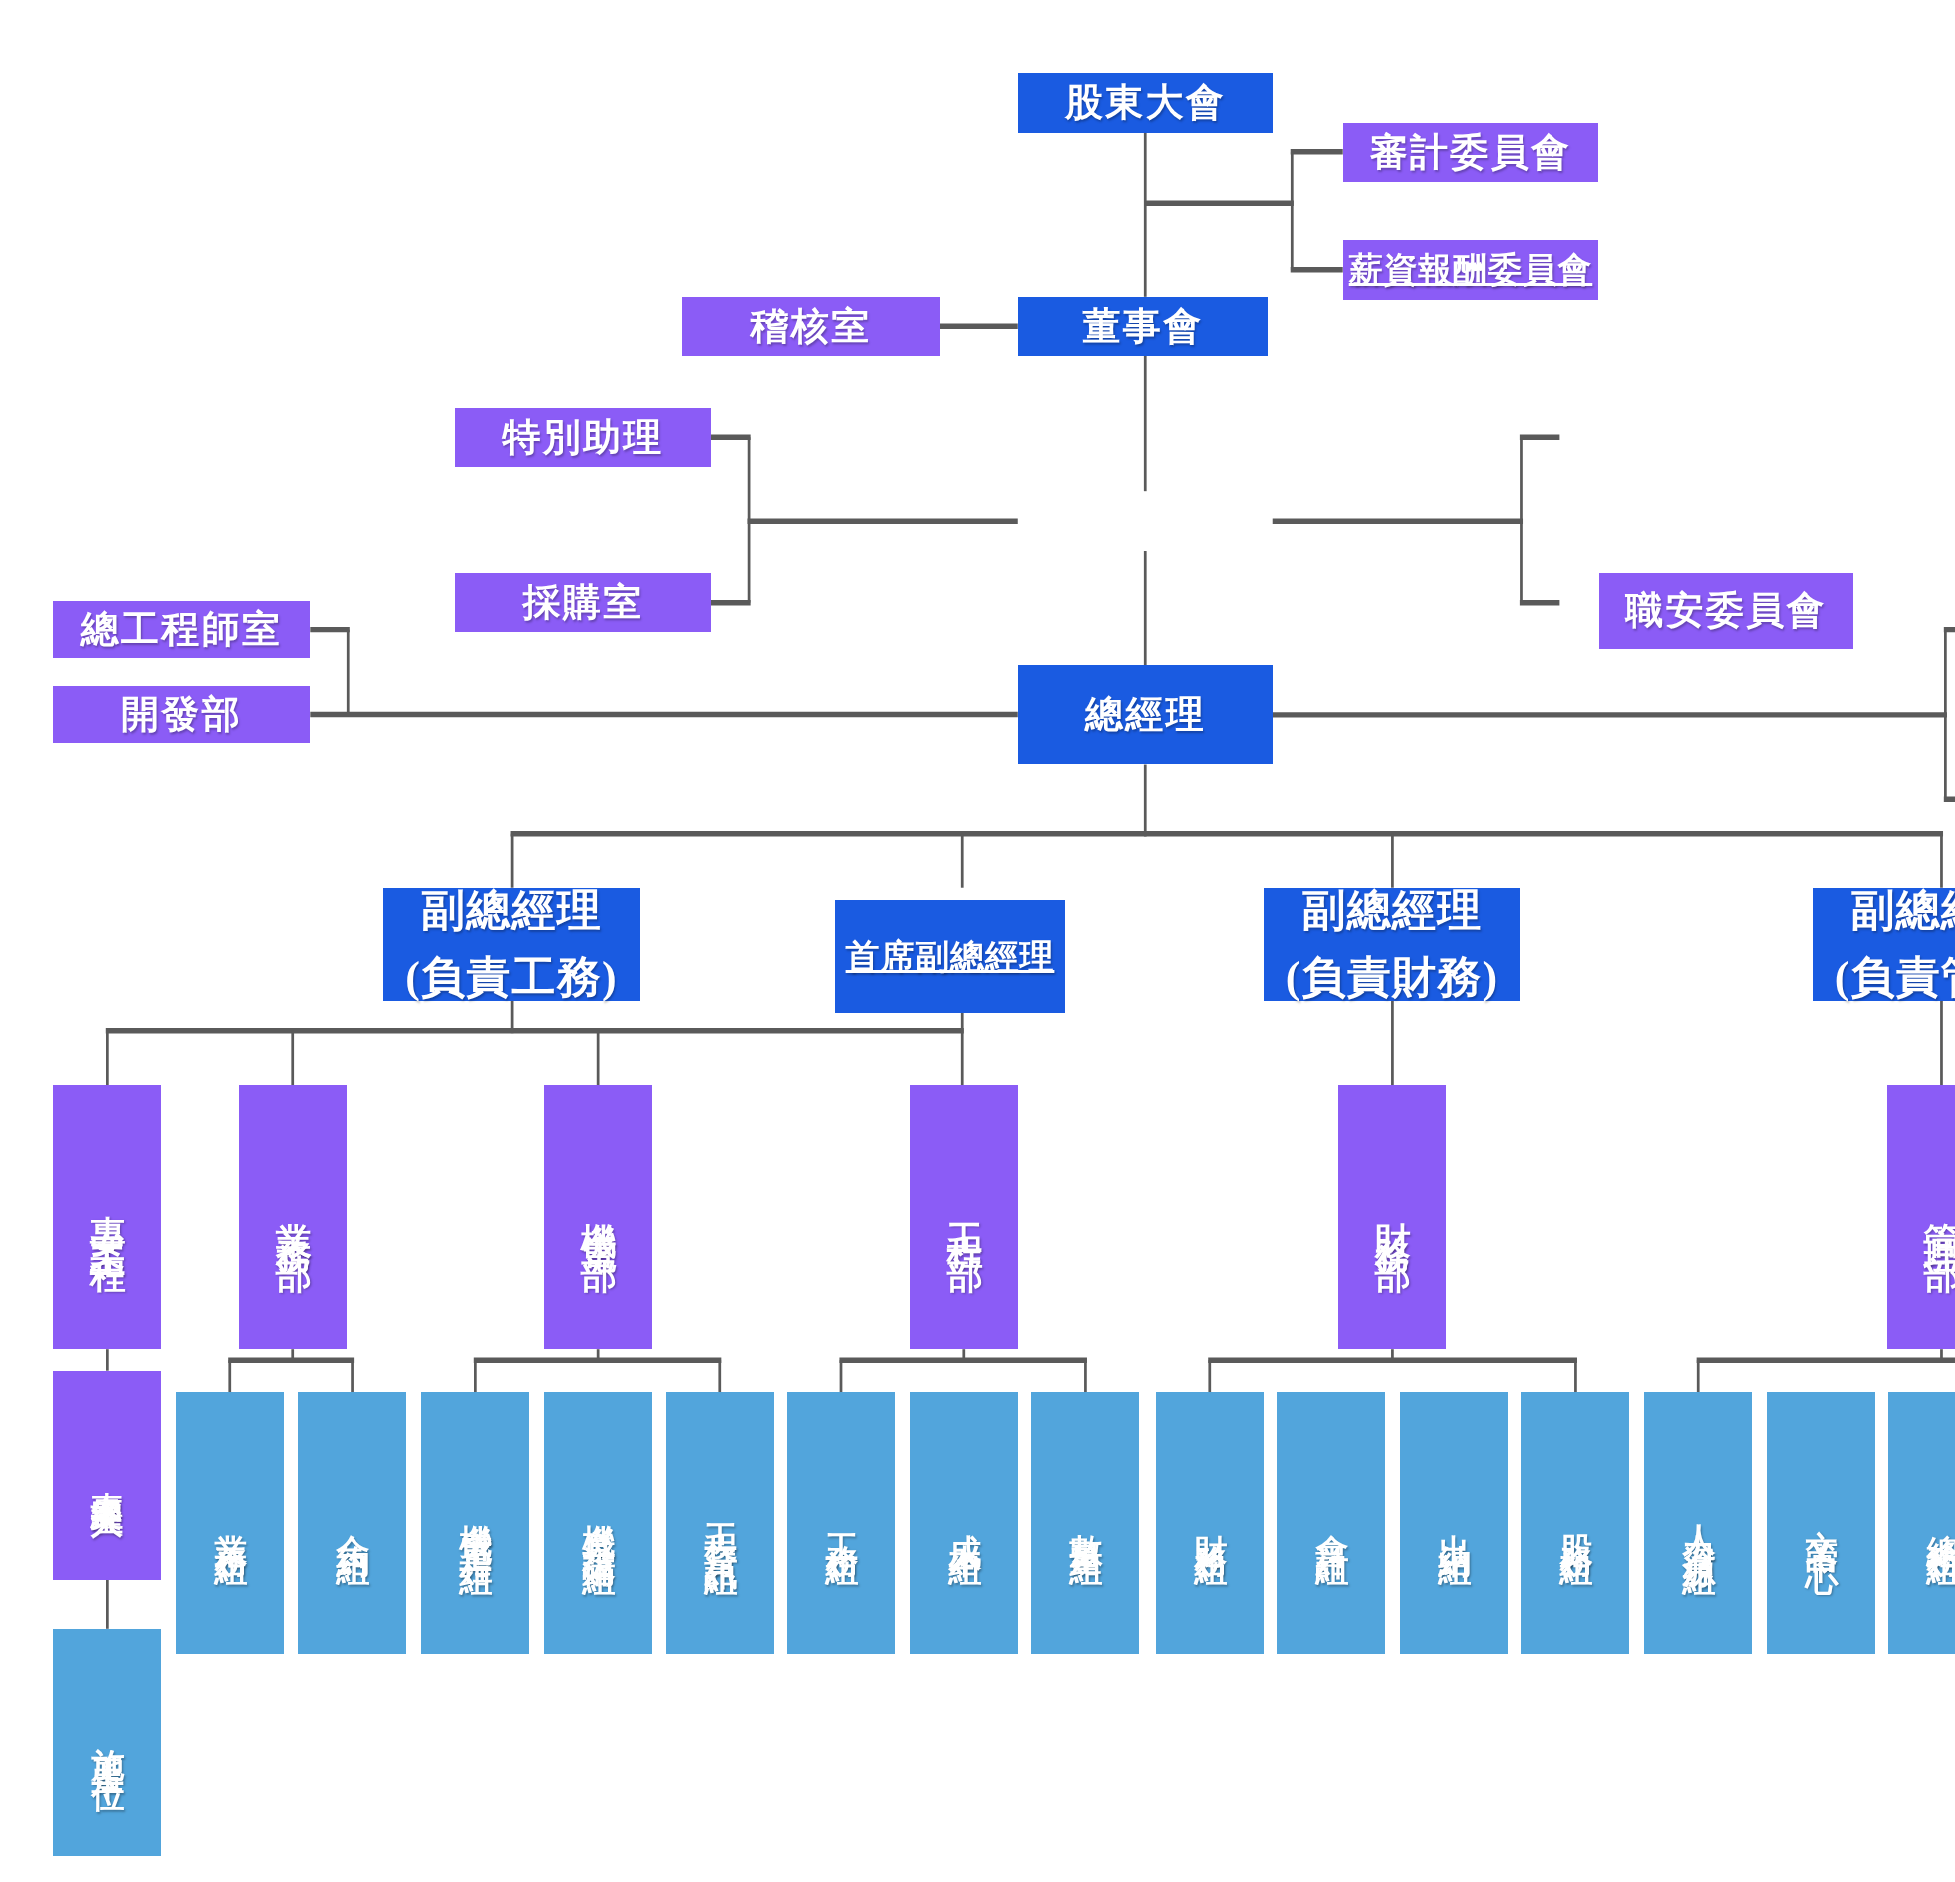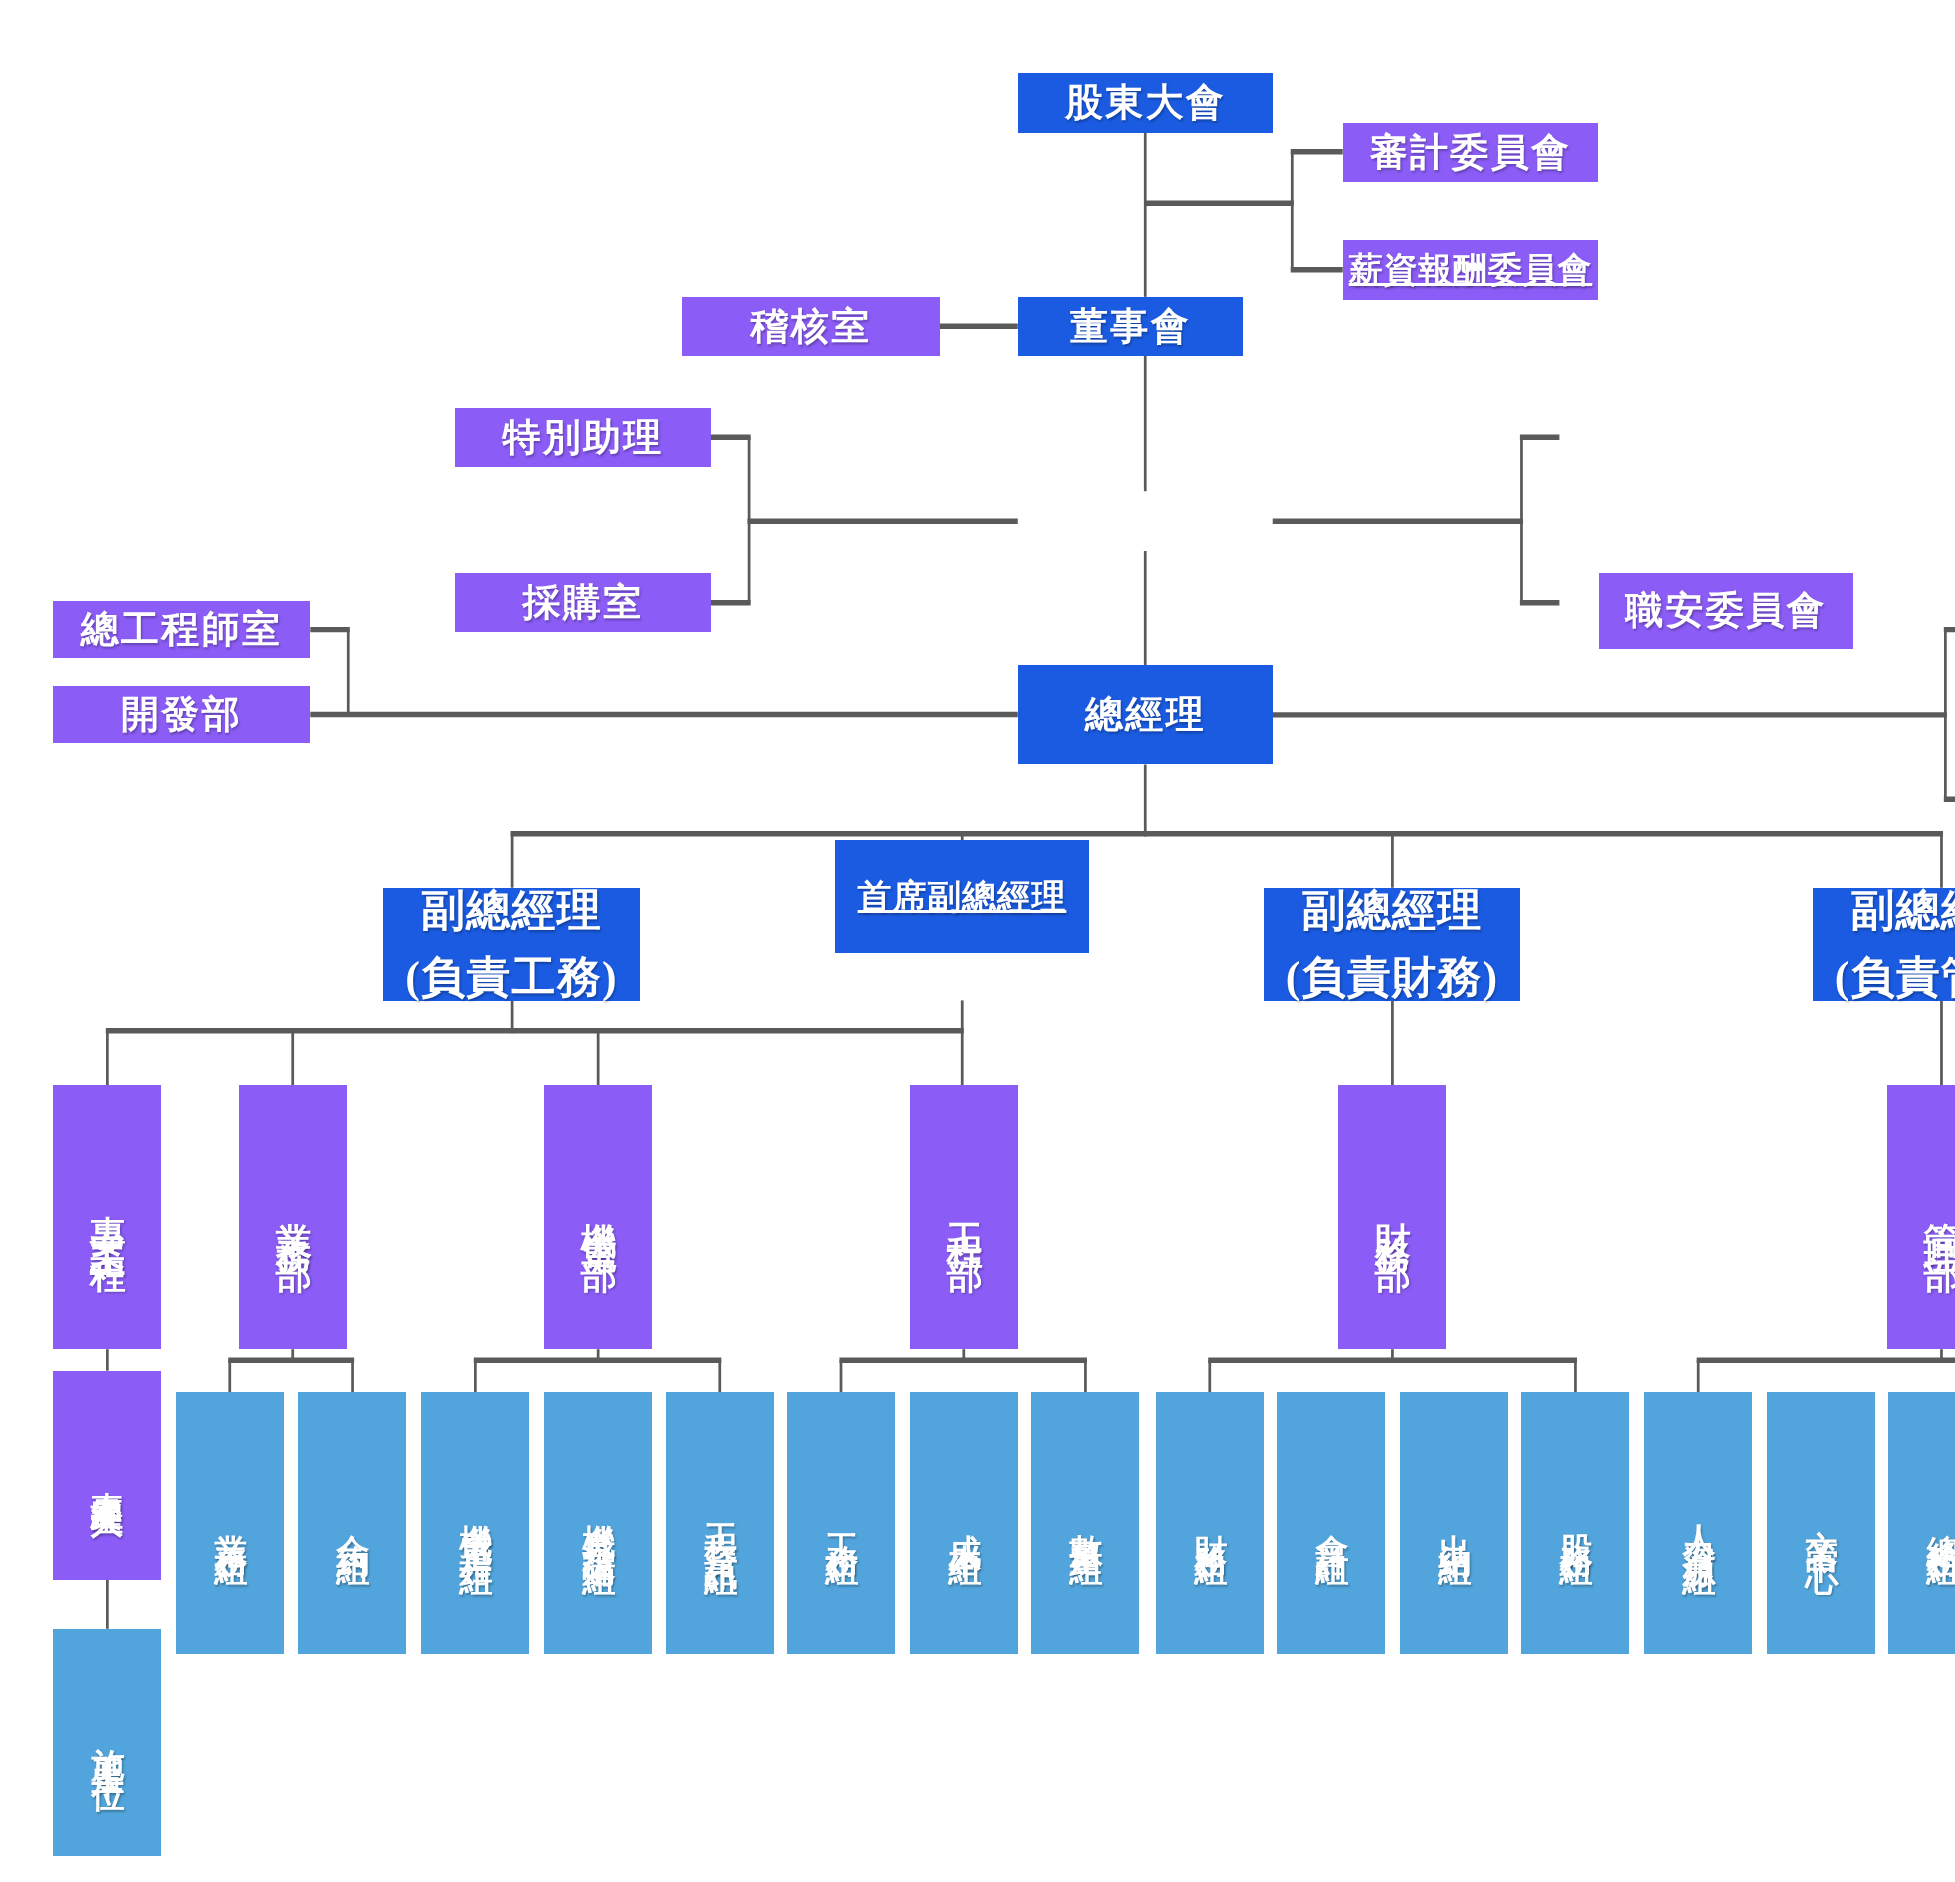--- a/index.html
+++ b/index.html
@@ -101,33 +101,33 @@
     <line class="vl" x1="4964" y1="3450" x2="4964" y2="3485"></line>
     <line class="hl" x1="4338" y1="3478" x2="5595" y2="3478"></line>
     <line class="vl" x1="4342" y1="3478" x2="4342" y2="3560"></line>
     <line class="vl" x1="5591" y1="3478" x2="5591" y2="3560"></line>
   </svg>
 
   <div class="node dark h" style="left:1018px;top:73px;width:255px;height:60px">股東大會</div>
   <div class="node mid h" style="left:1343px;top:123px;width:255px;height:59px">審計委員會</div>
   <div class="node mid h long" style="left:1343px;top:240px;width:255px;height:60px">薪資報酬委員會</div>
   <div class="node mid h" style="left:682px;top:297px;width:258px;height:59px">稽核室</div>
-  <div class="node dark h" style="left:1018px;top:297px;width:225px;height:59px">董事會</div>
+  <div class="node dark h" style="left:1018px;top:297px;width:250px;height:59px">董事會</div>
   <div class="node mid h" style="left:455px;top:408px;width:256px;height:59px">特別助理</div>
   <div class="node mid h" style="left:455px;top:573px;width:256px;height:59px">採購室</div>
   <div class="node mid h" style="left:1599px;top:573px;width:254px;height:76px">職安委員會</div>
   <div class="node mid h" style="left:53px;top:601px;width:257px;height:57px">總工程師室</div>
   <div class="node mid h" style="left:53px;top:686px;width:257px;height:57px">開發部</div>
   <div class="node dark h" style="left:1018px;top:665px;width:255px;height:99px">總經理</div>
 
   <div class="node dark two" style="left:383px;top:888px;width:257px;height:113px">
     <span>副總經理</span>
     <span>(負責工務)</span>
   </div>
-  <div class="node dark h long" style="left:835px;top:840px;width:254px;height:113px">首席副總經理</div>
+  <div class="node dark h long" style="left:835px;top:900px;width:230px;height:113px">首席副總經理</div>
   <div class="node dark two" style="left:1264px;top:888px;width:256px;height:113px">
     <span>副總經理</span>
     <span>(負責財務)</span>
   </div>
   <div class="node dark two" style="left:1813px;top:888px;width:256px;height:113px">
     <span>副總經理</span>
     <span>(負責管理)</span>
   </div>
 
   <div class="node mid v" style="left:53px;top:1085px;width:108px;height:264px">專案工程</div>

